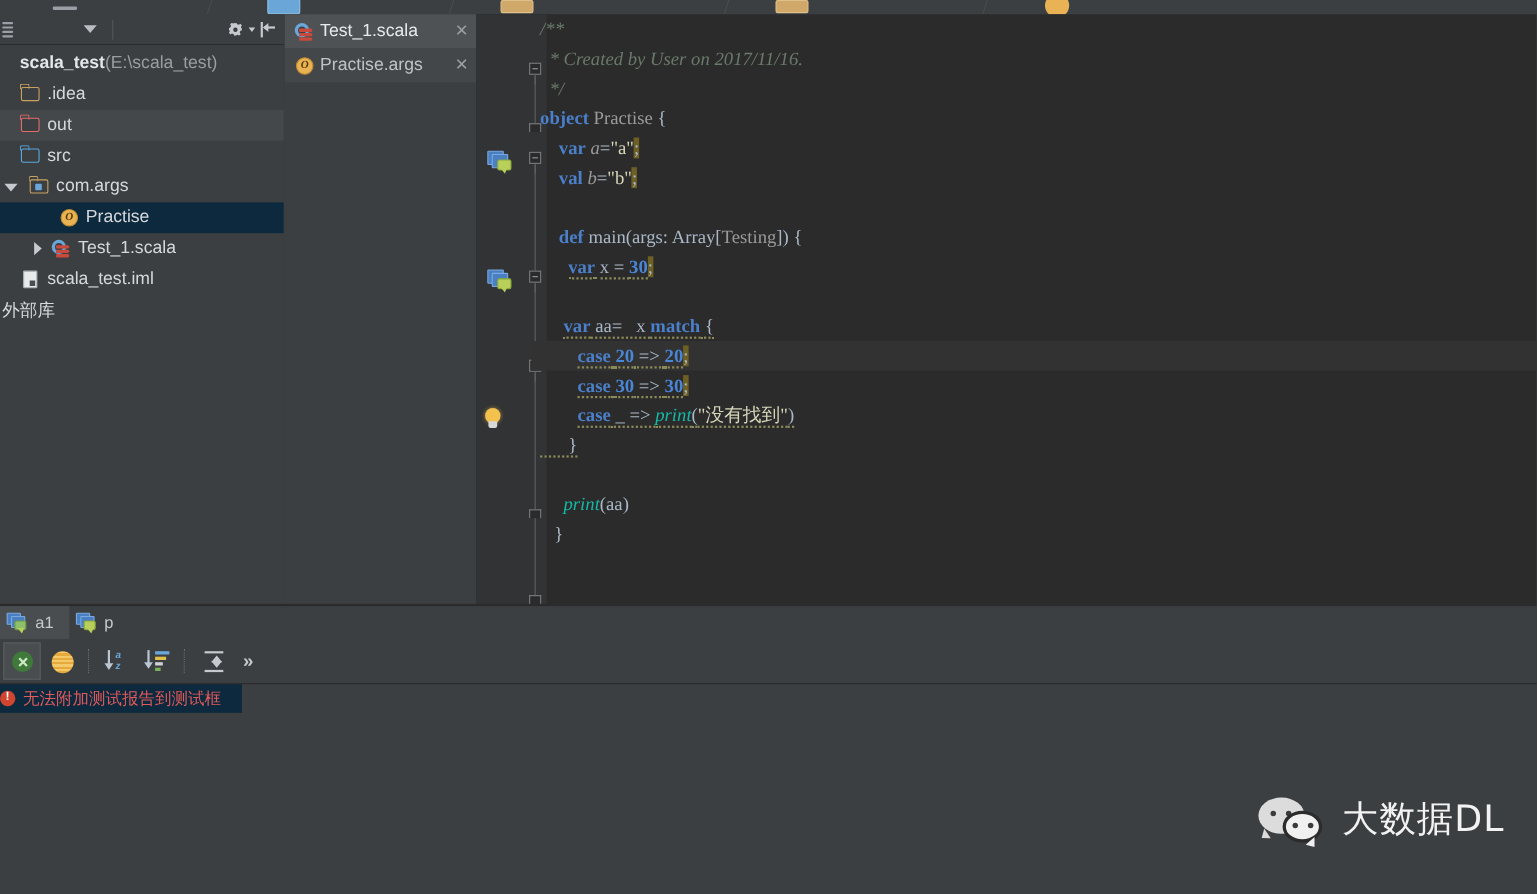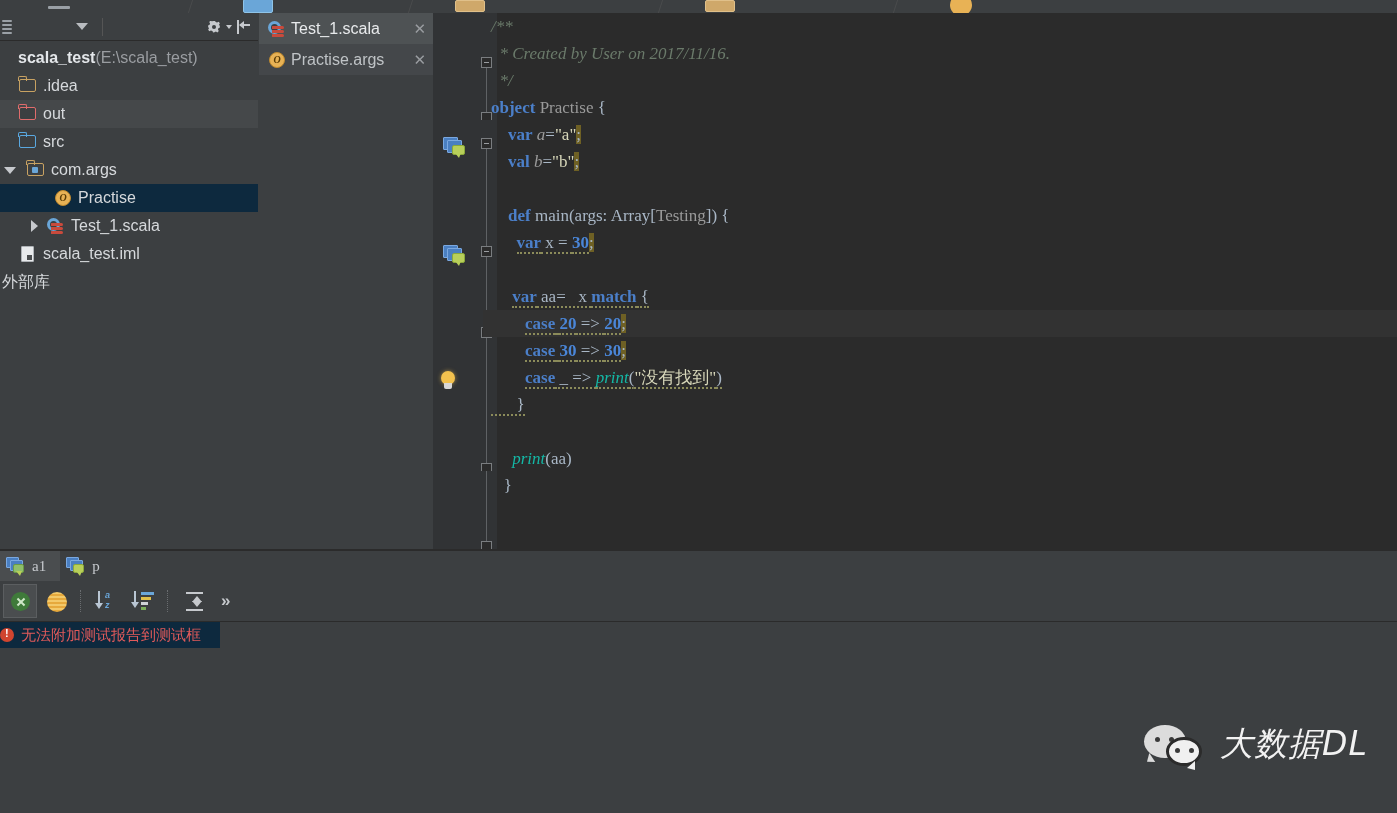--- a/index.html
+++ b/index.html
@@ -140,21 +140,21 @@
     border-left:4px solid transparent; border-right:2px solid transparent; border-top:5px solid #b8cf5a; }
 
   .bulb { position:absolute; left:6px; width:18px; height:20px; }
   .bulb .g { position:absolute; left:2px; top:0; width:14px; height:14px; border-radius:50%;
              background:#f2c14e; box-shadow: 0 0 4px rgba(242,193,78,.6); }
   .bulb .b { position:absolute; left:5px; top:12px; width:8px; height:6px; background:#d8d8d8; border-radius:0 0 2px 2px; }
 
   
   .bt-tabs { position:absolute; left:0; top:550px; width:1397px; height:31px; background:#3c3f41;
              border-top:1px solid #2b2b2b; display:flex; align-items:center; }
-  .bt-tab { display:flex; align-items:center; height:31px; padding:0 14px 0 6px; color:#c6c9cd; font-size:15px;font-family:Liberation Serif, serif; }
+  .bt-tab { display:flex; align-items:center; height:31px; padding:0 14px 0 6px; color:#c6c9cd; font-size:15px; }
   .bt-tab.active { background:#4a4d4f; }
   .bt-ti { position:relative; width:22px; height:18px; margin-right:4px; flex:none; }
 
   .run-toolbar { position:absolute; left:0; top:581px; width:1397px; height:41px;
                  background:#3c3f41; border-bottom:1px solid #2b2b2b; display:flex; align-items:center; }
   .rt-btn { width:34px; height:34px; position:relative; flex:none; margin-left:3px; }
   .rt-btn.boxed { background:#4a4d4f; border:1px solid #5b5e60; }
   .rt-sep { width:1px; height:22px; margin:0 6px; border-left:1px dotted #6a6d70; flex:none; }
 
   .ic-greenx { position:absolute; left:7px; top:7px; width:19px; height:19px; border-radius:50%;
@@ -197,21 +197,21 @@
   .tt-label { margin-left:19px; }
 
   .console { position:absolute; left:220px; top:622px; width:1177px; height:191px; background:#2b2b2b;
              font-family:"Liberation Mono", monospace; font-size:15px; color:#bcbcbc; padding:10px 0 0 20px; }
   .con-line { height:27px; line-height:27px; white-space:pre; }
   .con-zh { font-family:"DejaVu Sans", sans-serif; }
 
   .sidebar-strip { position:absolute; left:0; top:549px; width:1397px; height:1px; background:#2b2b2b; }
 
   
-  .wm { position:absolute; left:1144px; top:722px; display:flex; align-items:center; gap:14px;font-style:italic; }
+  .wm { position:absolute; left:1144px; top:722px; display:flex; align-items:center; gap:14px; }
   .wm-logo { position:relative; width:62px; height:40px; }
   .wm-b1 { position:absolute; left:0; top:0; width:42px; height:33px; background:#dcdcdc; border-radius:50%; }
   .wm-b1::after { content:""; position:absolute; left:4px; bottom:-5px; width:0;height:0;
       border-left:8px solid #dcdcdc; border-top:7px solid transparent; border-bottom:2px solid transparent;
       transform: rotate(15deg); }
   .wm-b2 { position:absolute; left:22px; top:12px; width:36px; height:29px; background:#f0f0f0; border-radius:50%;
            border:3px solid #2b2b2b; }
   .wm-b2::after { content:""; position:absolute; right:4px; bottom:-7px; width:0;height:0;
       border-right:8px solid #f0f0f0; border-top:7px solid transparent; border-bottom:2px solid transparent; }
   .wm-eye { position:absolute; width:5px; height:5px; background:#3a3a3a; border-radius:50%; }

